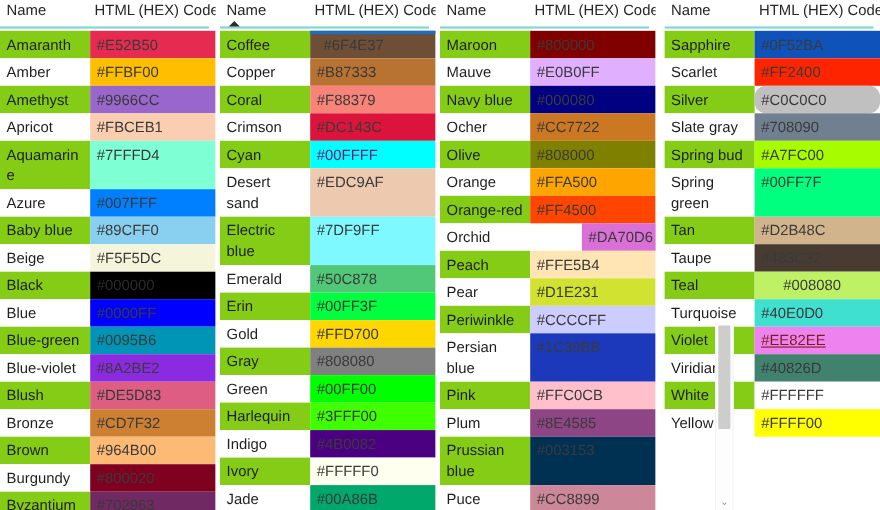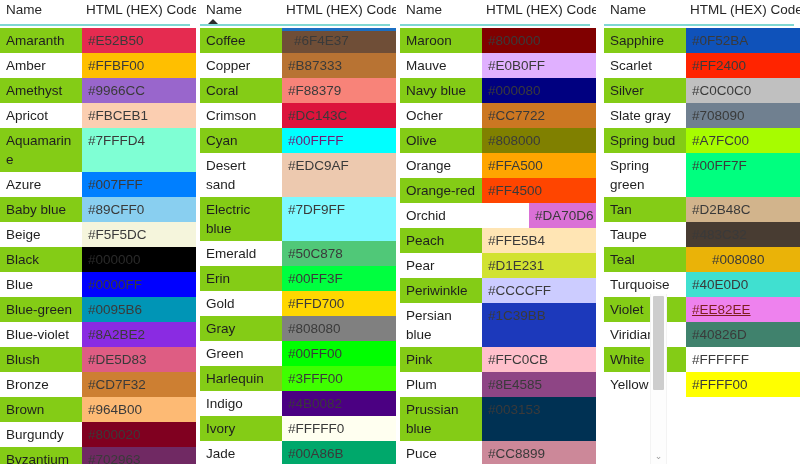--- a/index.html
+++ b/index.html
@@ -406,21 +406,21 @@
         <div class="row alt">
           <div class="cname">Sapphire</div>
           <div class="chex" style="background: rgb(15, 82, 186); color: rgb(58, 58, 58);">#0F52BA</div>
         </div>
         <div class="row">
           <div class="cname">Scarlet</div>
           <div class="chex" style="background: rgb(255, 36, 0); color: rgb(58, 58, 58);">#FF2400</div>
         </div>
         <div class="row alt">
           <div class="cname">Silver</div>
-          <div class="chex" style="background: rgb(192, 192, 192); color: rgb(58, 58, 58);">#C0C0C0</div>
+          <div class="chex" style="background: rgb(192, 192, 192); color: rgb(58, 58, 58); border-radius: 10px;">#C0C0C0</div>
         </div>
         <div class="row">
           <div class="cname">Slate gray</div>
           <div class="chex" style="background: rgb(112, 128, 144); color: rgb(58, 58, 58);">#708090</div>
         </div>
         <div class="row alt">
           <div class="cname">Spring bud</div>
           <div class="chex" style="background: rgb(167, 252, 0); color: rgb(58, 58, 58);">#A7FC00</div>
         </div>
         <div class="row">
@@ -430,21 +430,21 @@
         <div class="row alt">
           <div class="cname">Tan</div>
           <div class="chex" style="background: rgb(210, 180, 140); color: rgb(58, 58, 58);">#D2B48C</div>
         </div>
         <div class="row">
           <div class="cname">Taupe</div>
           <div class="chex" style="background: rgb(72, 60, 50); color: rgb(58, 58, 58);">#483C32</div>
         </div>
         <div class="row alt">
           <div class="cname">Teal</div>
-          <div class="chex" style="background: #eab308; color: rgb(58, 58, 58); padding-left: 26px;">#008080</div>
+          <div class="chex" style="background: #bef264; color: rgb(58, 58, 58); padding-left: 26px;">#008080</div>
         </div>
         <div class="row">
           <div class="cname">Turquoise</div>
           <div class="chex" style="background: rgb(64, 224, 208); color: rgb(58, 58, 58);">#40E0D0</div>
         </div>
         <div class="row alt">
           <div class="cname">Violet</div>
           <div class="chex" style="background: rgb(238, 130, 238); color: #7f1d1d; text-decoration: underline;">#EE82EE</div>
         </div>
         <div class="row">

